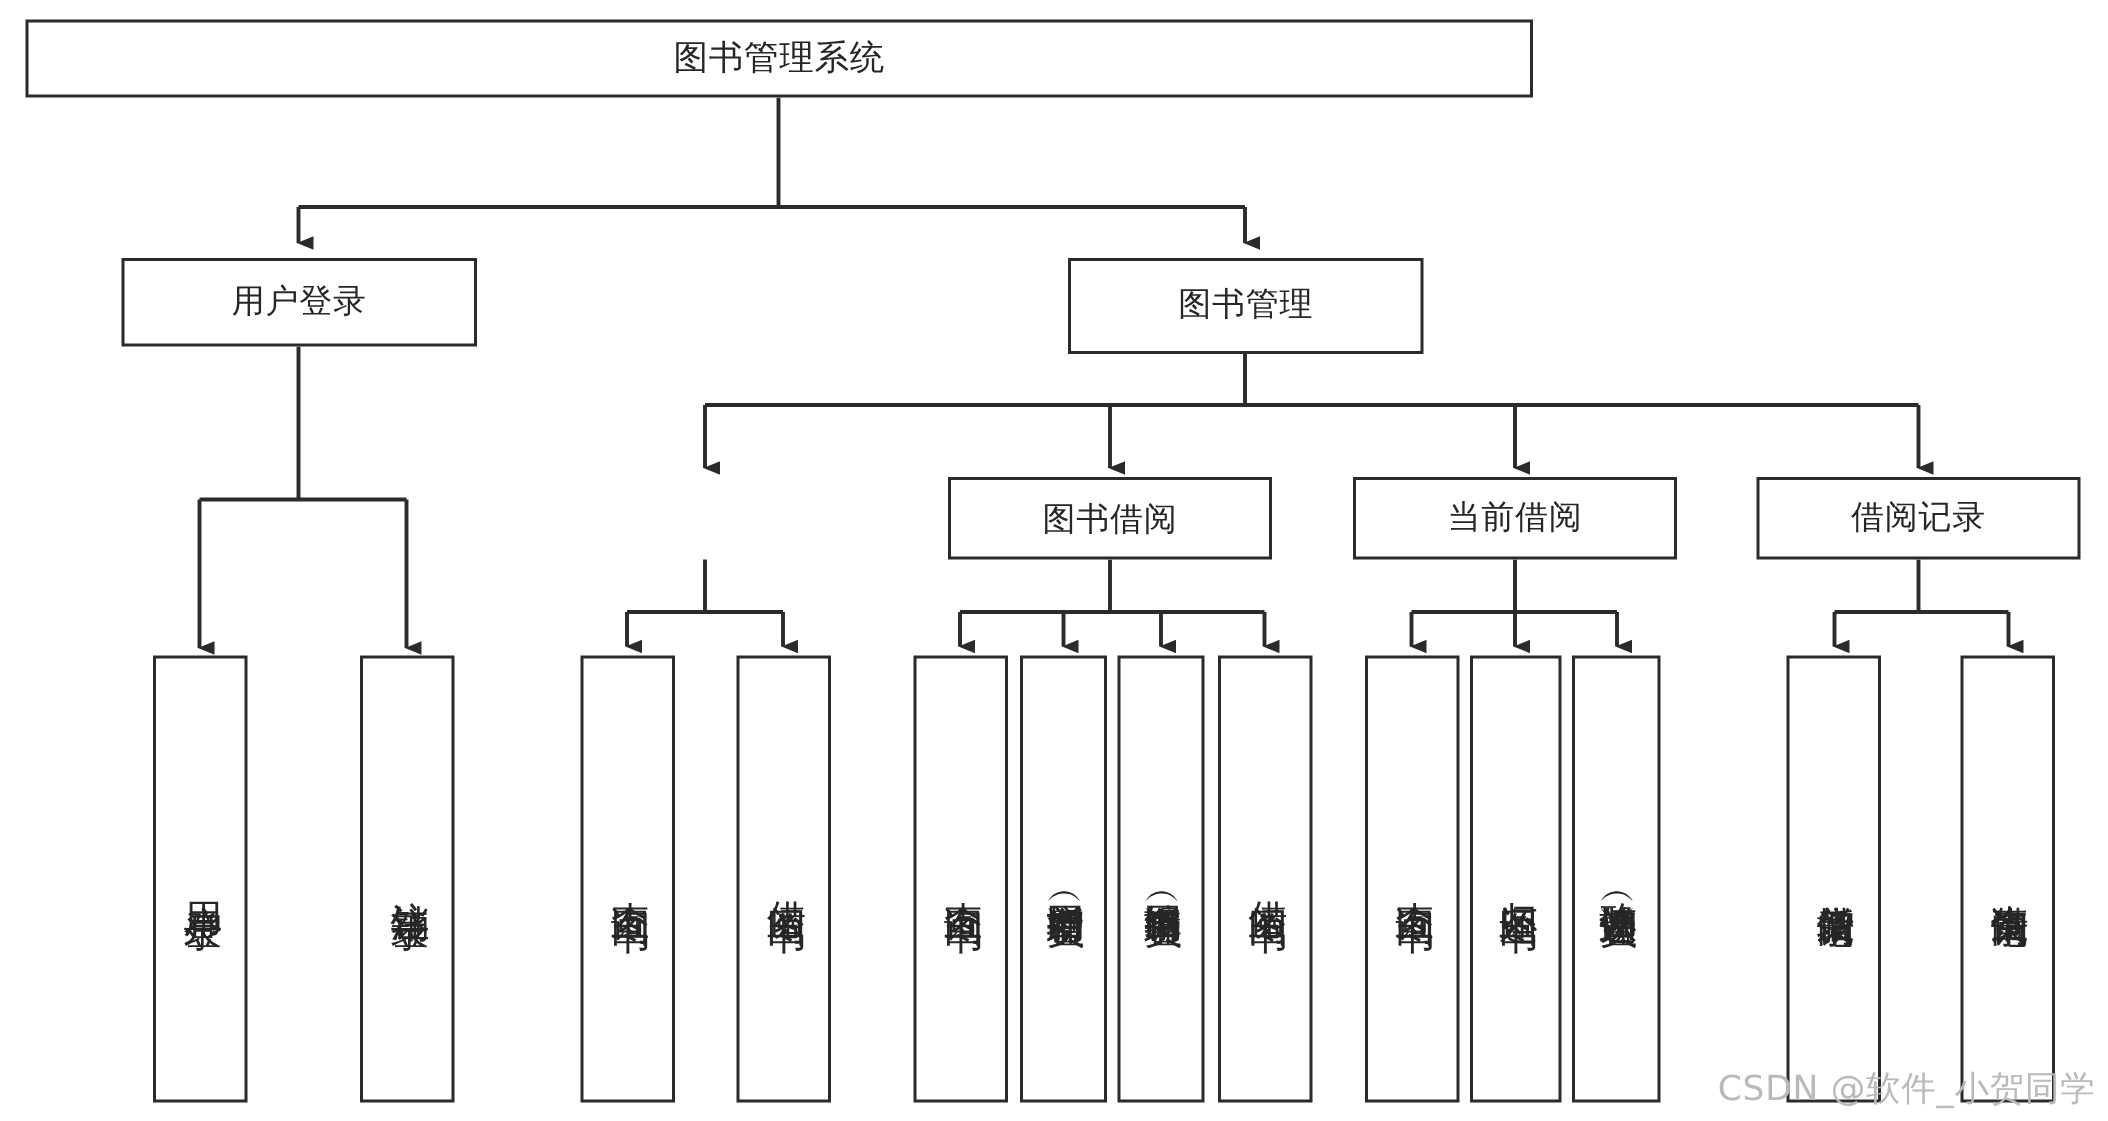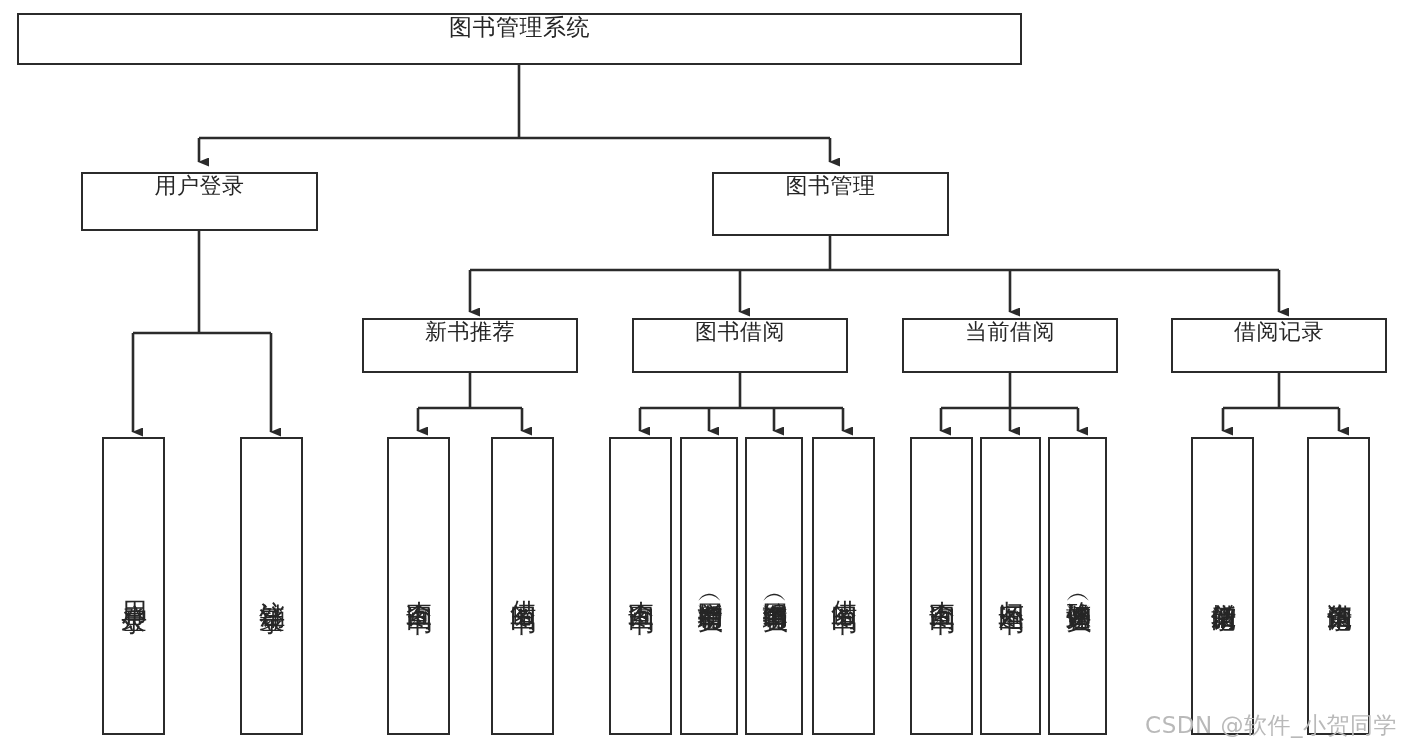--- a/index.html
+++ b/index.html
@@ -20,20 +20,21 @@
     left:0; top:0;
     width:1405px; height:747px;
     pointer-events:none;
   }
   .node{
     position:absolute;
     box-sizing:border-box;
     border:2px solid #2b2b2b;
     background:#ffffff;
     display:flex;
+    align-items:center;
     justify-content:center;
     color:#1d1d1d;
   }
   .node .lbl{
     display:block;
     text-align:center;
     line-height:1.08;
     color:#262626;
     white-space:nowrap;
   }
@@ -132,23 +133,20 @@
   </div>
 
   <div class="node h-node" style="left:81px; top:172px; width:237px; height:59px;">
     <span class="lbl">用户登录</span>
   </div>
 
   <div class="node h-node" style="left:712px; top:172px; width:237px; height:64px;">
     <span class="lbl">图书管理</span>
   </div>
 
-  <div class="node h-node" style="left:362px; top:318px; width:216px; height:55px;">
-    <span class="lbl">新书推荐</span>
-  </div>
 
   <div class="node h-node" style="left:632px; top:318px; width:216px; height:55px;font-family:Liberation Serif, serif;">
     <span class="lbl">图书借阅</span>
   </div>
 
   <div class="node h-node" style="left:1171px; top:318px; width:216px; height:55px;">
     <span class="lbl">借阅记录</span>
   </div>
 
   <div class="node h-node" style="left:902px; top:318px; width:216px; height:55px;">

